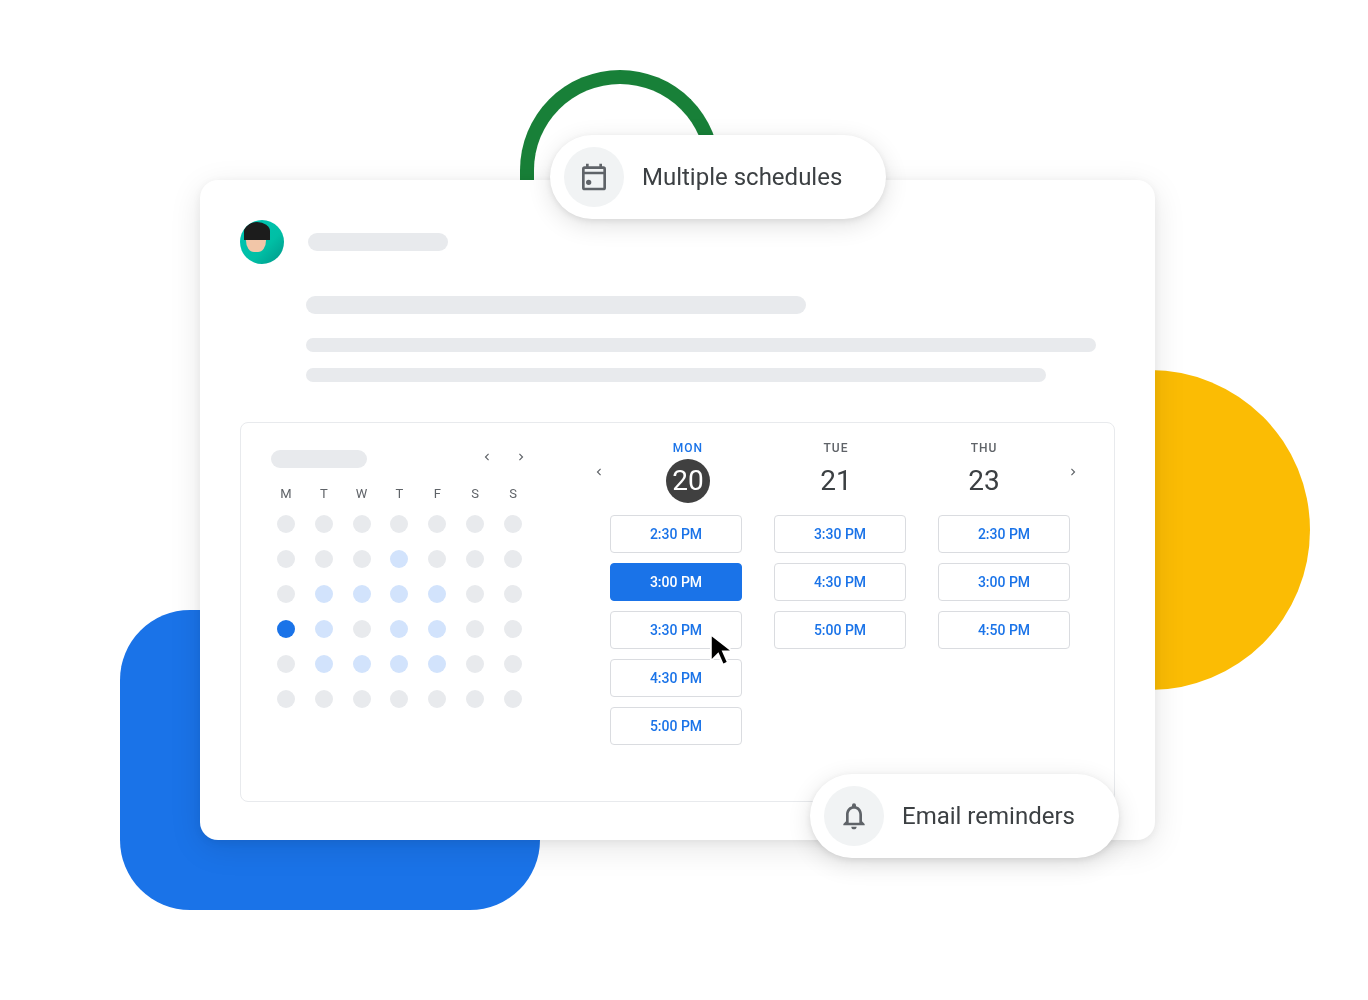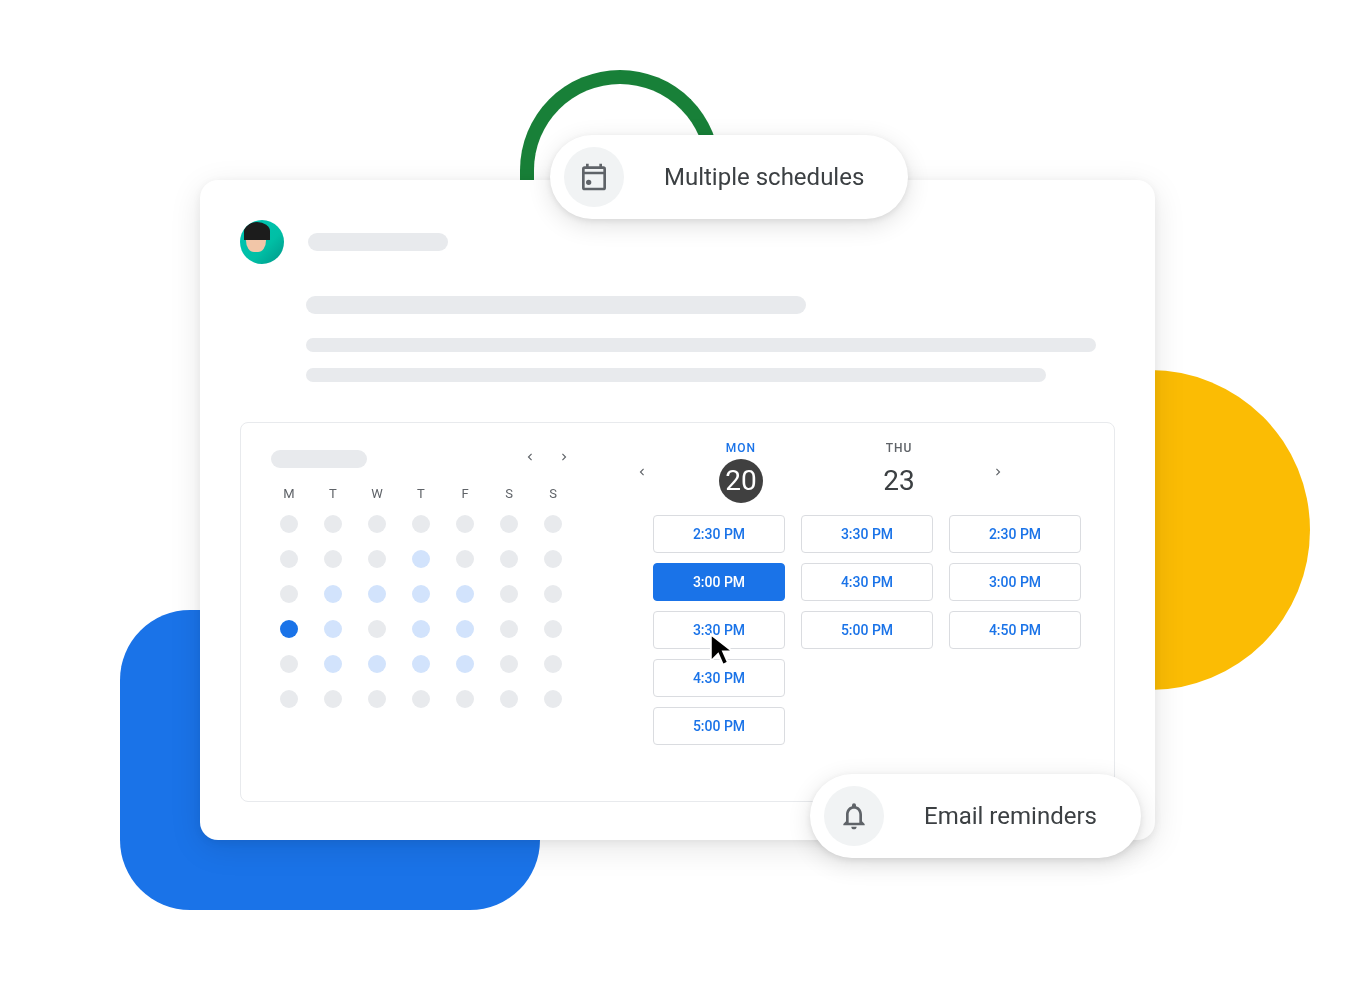--- a/index.html
+++ b/index.html
@@ -151,21 +151,21 @@
     .dot.selected { background: #1a73e8; }
     
     .slots {
       flex: 1;
       padding: 18px 26px;
       position: relative;
     }
     .slots-header {
       display: flex;
       align-items: center;
-      gap: 10px;
+      gap: 0;
     }
     .nav-chevron { color:#5f6368; padding:8px; display:flex; align-items:center; }
     .nav-chevron svg { width:14px; height:14px; }
     .day-col-head {
       width: 148px;
       text-align: center;
     }
     .day-col-head .dow {
       font-size: 12px;
       letter-spacing: 1px;
@@ -182,21 +182,21 @@
     .day-col-head.active .daynum {
       display:inline-flex; align-items:center; justify-content:center;
       width:44px; height:44px;
       background:#404040; color:#fff;
       border-radius:50%;
     }
     .slots-cols {
       display: flex;
       margin-top: 12px;
       margin-left: 26px;
-      gap: 16px;
+      gap: 32px;
     }
     .slot-col { width: 132px; display:flex; flex-direction:column; gap:10px; }
     .slot {
       border: 1px solid #dadce0;
       border-radius: 4px;
       text-align: center;
       padding: 10px 0;
       font-size: 14px;
       color: #1a73e8;
       font-weight: 500;
@@ -209,21 +209,21 @@
     }
     
     .feature-chip {
       position: absolute;
       background: #fff;
       border-radius: 100px;
       box-shadow: 0 6px 24px rgba(0,0,0,0.12), 0 2px 6px rgba(0,0,0,0.08);
       display: flex;
       align-items: center;
       padding: 12px 44px 12px 14px;
-      gap: 40px;
+      gap: 18px;
       z-index: 5;
     }
     .chip-icon {
       width: 60px; height: 60px;
       border-radius: 50%;
       background: #f1f3f4;
       display: flex; align-items: center; justify-content: center;
       color:#5f6368;
     }
     .chip-label { font-size: 24px; color:#3c4043; }
@@ -334,20 +334,24 @@
       <div class="slots">
         <div class="slots-header" id="slots-header">
           <div class="nav-chevron">
             <svg viewBox="0 0 24 24">
                 <path fill="currentColor" d="M15.41 7.41 14 6l-6 6 6 6 1.41-1.41L10.83 12z"></path>
               </svg>
           </div>
 
         <div class="day-col-head active"><div class="dow">MON</div><div class="daynum">20</div></div>
             <div class="day-col-head">
+              <div class="dow">TUE</div>
+              <div class="daynum">21</div>
+            </div>
+            <div class="day-col-head">
               <div class="dow">THU</div>
               <div class="daynum">23</div>
             </div>
             <div class="nav-chevron">
               <svg viewBox="0 0 24 24">
                 <path fill="currentColor" d="M8.59 16.59 10 18l6-6-6-6-1.41 1.41L13.17 12z"></path>
               </svg>
             </div>
           </div>
         <div class="slots-cols" id="slots-cols">

